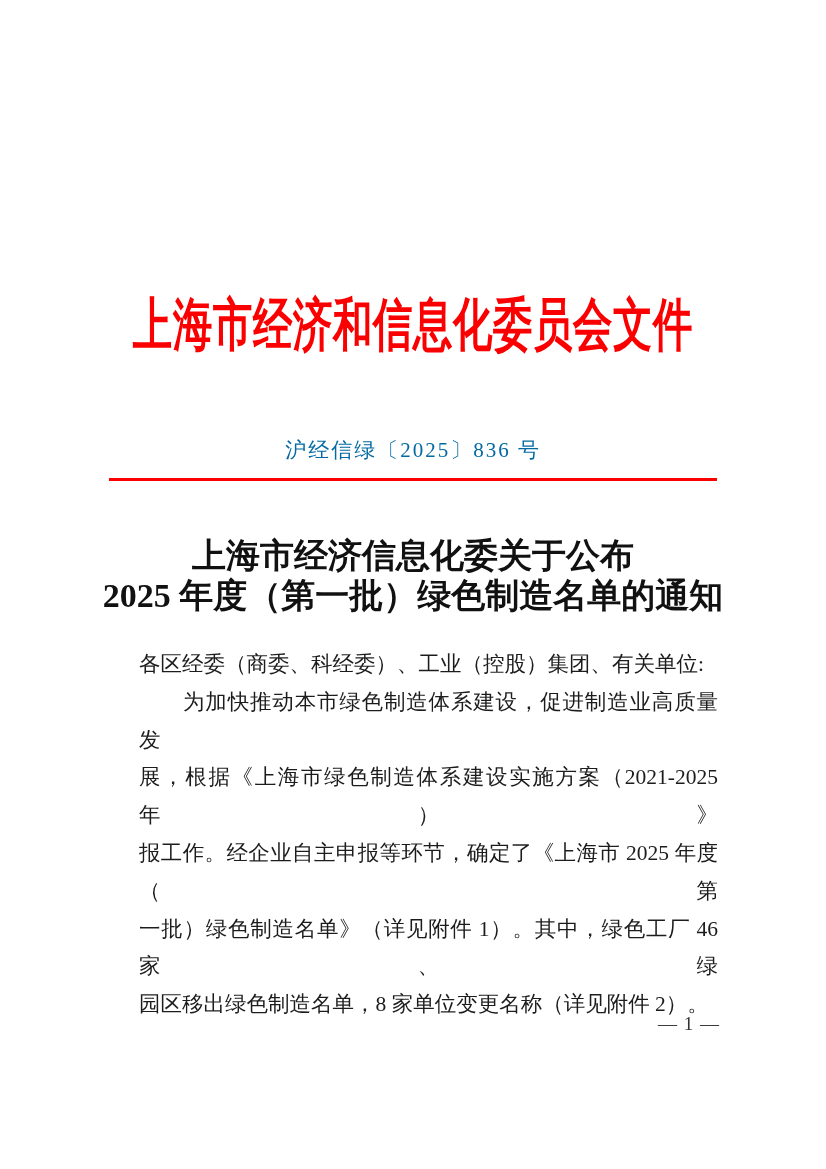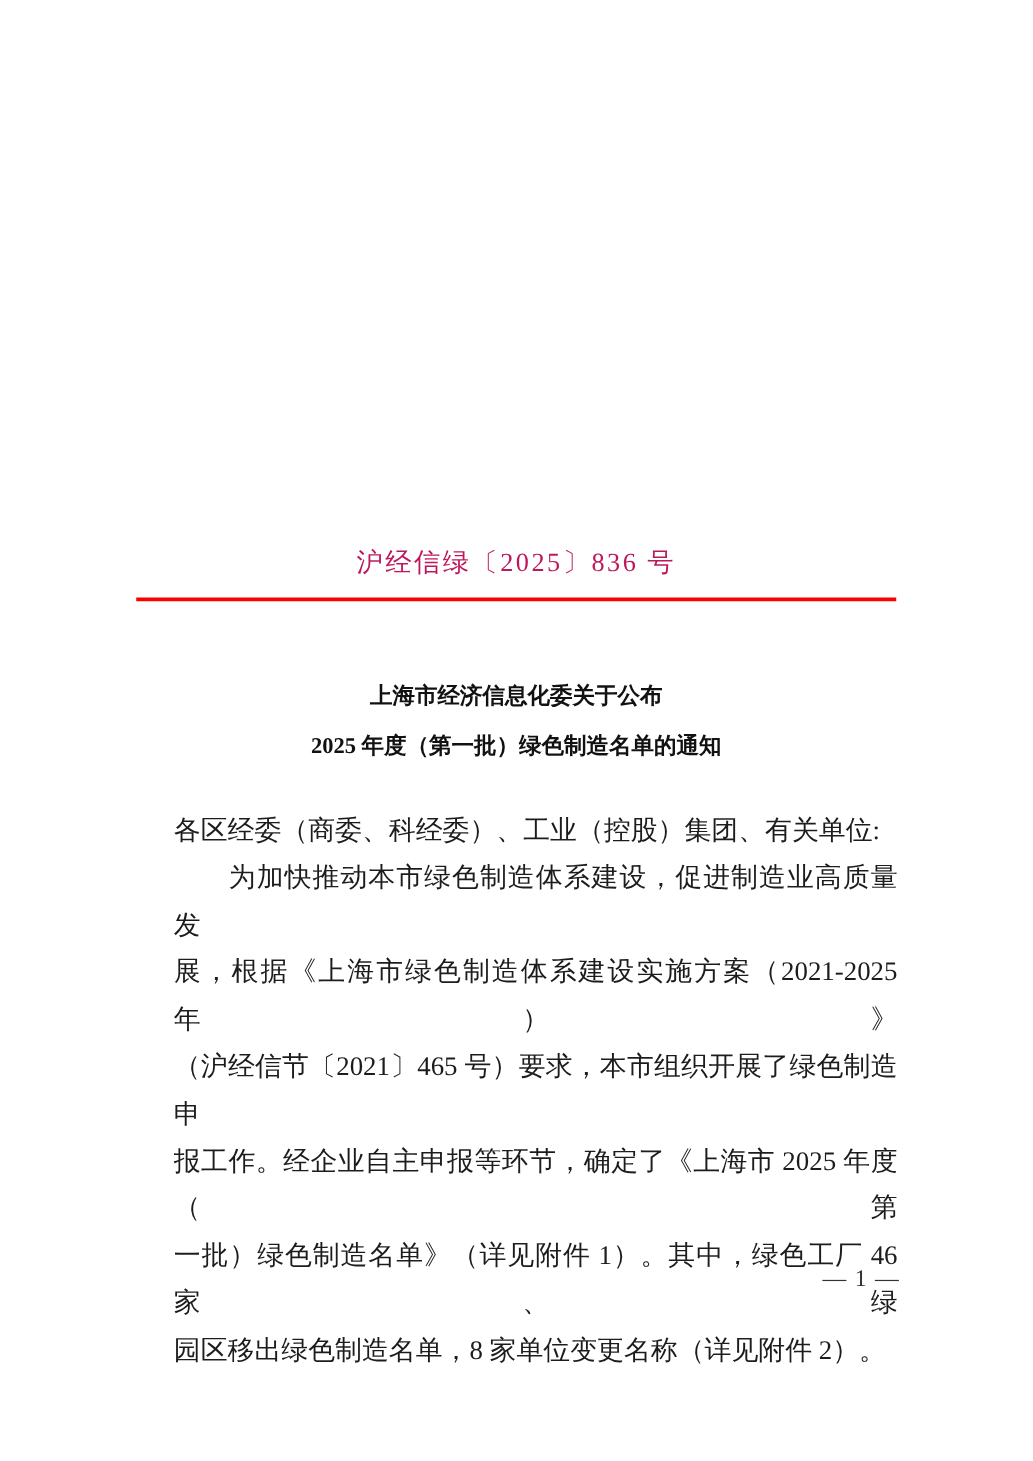--- a/index.html
+++ b/index.html
@@ -39,21 +39,21 @@
 
   
   .doc-number {
     position: absolute;
     top: 436px;
     left: 0;
     width: 826px;
     text-align: center;
     font-size: 21px;
     letter-spacing: 2px;
-    color: #be185d;
+    color: #0369a1;
     line-height: 28px;
   }
 
   
   .red-divider {
     position: absolute;
     top: 478px;
     left: 109px;
     width: 608px;
     height: 3px;
@@ -61,21 +61,21 @@
   }
 
   
   .notice-title {
     position: absolute;
     top: 536px;
     left: 0;
     width: 826px;
     text-align: center;
     font-weight: bold;
-    font-size: 18px;
+    font-size: 34px;
     color: #111111;
     line-height: 40px;
   }
 
   
   .body-block {
     position: absolute;
     top: 646px;
     left: 113px;
     width: 605px;
@@ -102,35 +102,37 @@
     color: #333333;
     letter-spacing: 1px;
     line-height: 24px;
   }
 </style>
 </head>
 <body>
 
 <div class="page">
 
+  <div class="red-header">
+    <span class="red-header-inner">上海市经济和信息化委员会文件</span>
+  </div>
 
   <div class="doc-number">沪经信绿〔2025〕836 号</div>
 
   <div class="red-divider"></div>
 
   <div class="notice-title">
     <div>上海市经济信息化委关于公布</div>
     <div>2025 年度（第一批）绿色制造名单的通知</div>
   </div>
 
   <div class="body-block">
     <div class="body-line salutation no-just">各区经委（商委、科经委）、工业（控股）集团、有关单位:</div>
     <div class="body-line indent">为加快推动本市绿色制造体系建设，促进制造业高质量发</div>
     <div class="body-line">展，根据《上海市绿色制造体系建设实施方案（2021-2025 年）》</div>
-    <div class="body-line">（沪经信节〔2021〕465 号）要求，本市组织开展了绿色制造申</div>
     <div class="body-line">报工作。经企业自主申报等环节，确定了《上海市 2025 年度（第</div>
     <div class="body-line">一批）绿色制造名单》（详见附件 1）。其中，绿色工厂 46 家、绿</div>
     <div class="body-line no-just">园区移出绿色制造名单，8 家单位变更名称（详见附件 2）。</div>
   </div>
 
   <div class="page-number">— 1 —</div>
 
 </div>
 
 </body></html>

